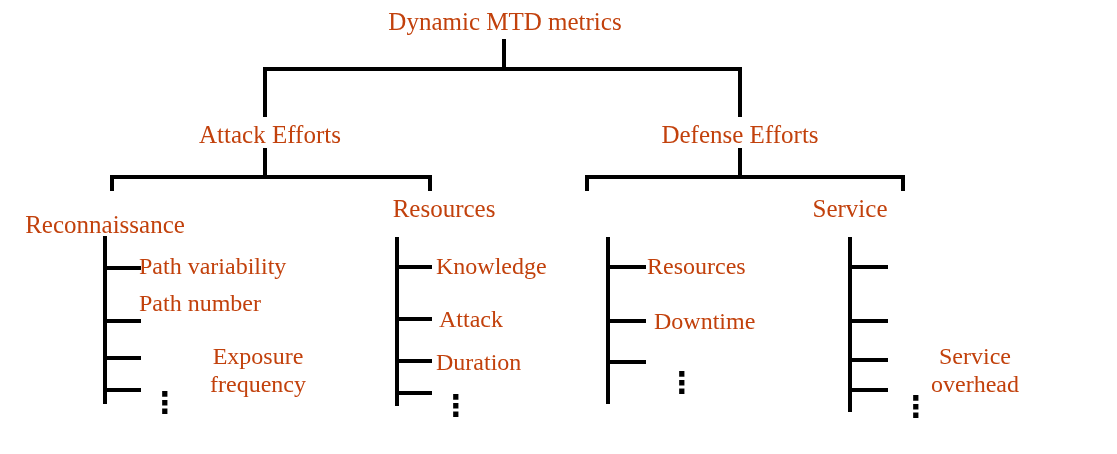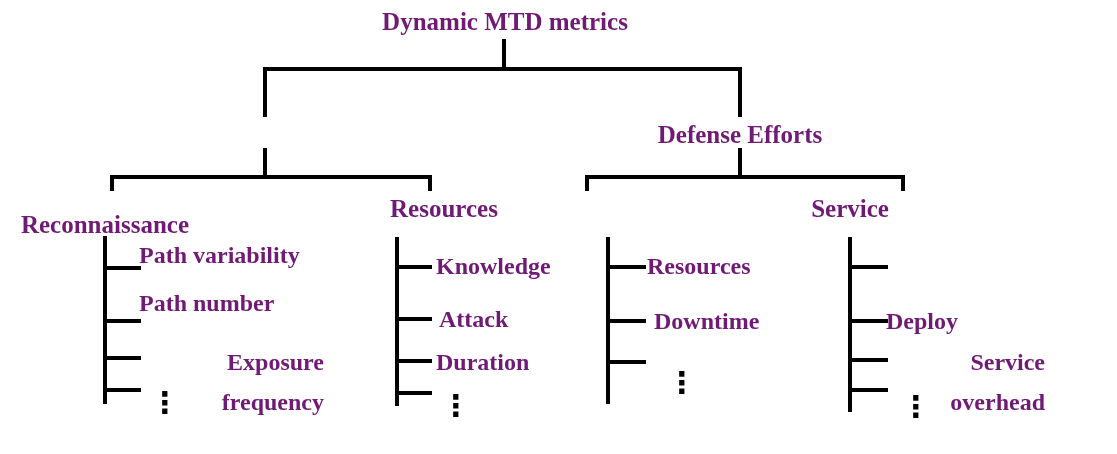--- a/index.html
+++ b/index.html
@@ -7,31 +7,31 @@
     position:relative;
     width:1117px;height:454px;
     background:#ffffff;
     font-family:"Liberation Serif","DejaVu Serif",serif;
     color:#000;
     overflow:hidden;
   }
   .line{position:absolute;background:#000;}
   .lbl{
     position:absolute;
-    font-weight:bold;
+    font-weight:normal;
     font-size:24px;
     line-height:30px;
     white-space:nowrap;
-    color:#701a75;
+    color:#c2410c;
   }
   .hdr{font-size:25px;text-align:center;}
   .wrap2{
     white-space:normal;
-    text-align:right;
-    line-height:40px;
+    text-align:center;
+    line-height:28px;
   }
   .vdots{
     position:absolute;
     font-family:"DejaVu Sans",sans-serif;
     font-weight:bold;
     font-size:30px;
     line-height:30px;
     color:#000;
   }
 </style>
@@ -40,20 +40,21 @@
 
 <div id="figure">
 
   <div class="lbl hdr" style="left:355px;top:7px;width:300px;">Dynamic MTD metrics</div>
 
   <div class="line" style="left:502px;top:39px;width:4px;height:30px;"></div>
   <div class="line" style="left:263px;top:67px;width:479px;height:4px;"></div>
   <div class="line" style="left:263px;top:67px;width:4px;height:50px;"></div>
   <div class="line" style="left:738px;top:67px;width:4px;height:50px;"></div>
 
+  <div class="lbl hdr" style="left:180px;top:120px;width:180px;">Attack Efforts</div>
   <div class="lbl hdr" style="left:645px;top:120px;width:190px;">Defense Efforts</div>
 
   <div class="line" style="left:263px;top:148px;width:4px;height:29px;"></div>
   <div class="line" style="left:110px;top:175px;width:322px;height:4px;"></div>
   <div class="line" style="left:110px;top:175px;width:4px;height:16px;"></div>
   <div class="line" style="left:428px;top:175px;width:4px;height:16px;"></div>
 
   <div class="line" style="left:738px;top:148px;width:4px;height:29px;"></div>
   <div class="line" style="left:585px;top:175px;width:320px;height:4px;"></div>
   <div class="line" style="left:585px;top:175px;width:4px;height:16px;"></div>
@@ -61,21 +62,21 @@
 
   <div class="lbl hdr" style="left:0px;top:210px;width:210px;">Reconnaissance</div>
   <div class="lbl hdr" style="left:381px;top:194px;width:126px;">Resources</div>
   <div class="lbl hdr" style="left:803px;top:194px;width:94px;">Service</div>
 
   <div class="line" style="left:103px;top:236px;width:4px;height:168px;"></div>
   <div class="line" style="left:103px;top:266px;width:38px;height:4px;"></div>
   <div class="line" style="left:103px;top:319px;width:38px;height:4px;"></div>
   <div class="line" style="left:103px;top:356px;width:38px;height:4px;"></div>
   <div class="line" style="left:103px;top:388px;width:38px;height:4px;"></div>
-  <div class="lbl" style="left:139px;top:240px;">Path variability</div>
+  <div class="lbl" style="left:139px;top:251px;">Path variability</div>
   <div class="lbl" style="left:139px;top:288px;">Path number</div>
   <div class="lbl wrap2" style="left:192px;top:342px;width:132px;">Exposure frequency</div>
   <div class="vdots" style="left:150px;top:388px;">⋮</div>
 
   <div class="line" style="left:395px;top:237px;width:4px;height:169px;"></div>
   <div class="line" style="left:395px;top:265px;width:37px;height:4px;"></div>
   <div class="line" style="left:395px;top:317px;width:37px;height:4px;"></div>
   <div class="line" style="left:395px;top:359px;width:37px;height:4px;"></div>
   <div class="line" style="left:395px;top:391px;width:37px;height:4px;"></div>
   <div class="lbl" style="left:436px;top:251px;">Knowledge</div>
@@ -89,17 +90,16 @@
   <div class="line" style="left:606px;top:360px;width:40px;height:4px;"></div>
   <div class="lbl" style="left:647px;top:251px;">Resources</div>
   <div class="lbl" style="left:654px;top:306px;">Downtime</div>
   <div class="vdots" style="left:667px;top:368px;">⋮</div>
 
   <div class="line" style="left:848px;top:237px;width:4px;height:175px;"></div>
   <div class="line" style="left:848px;top:265px;width:40px;height:4px;"></div>
   <div class="line" style="left:848px;top:319px;width:40px;height:4px;"></div>
   <div class="line" style="left:848px;top:358px;width:40px;height:4px;"></div>
   <div class="line" style="left:848px;top:388px;width:40px;height:4px;"></div>
-  <div class="lbl" style="left:886px;top:306px;">Deploy</div>
   <div class="lbl wrap2" style="left:905px;top:342px;width:140px;">Service overhead</div>
   <div class="vdots" style="left:901px;top:392px;">⋮</div>
 
 </div>
 
 </body></html>

